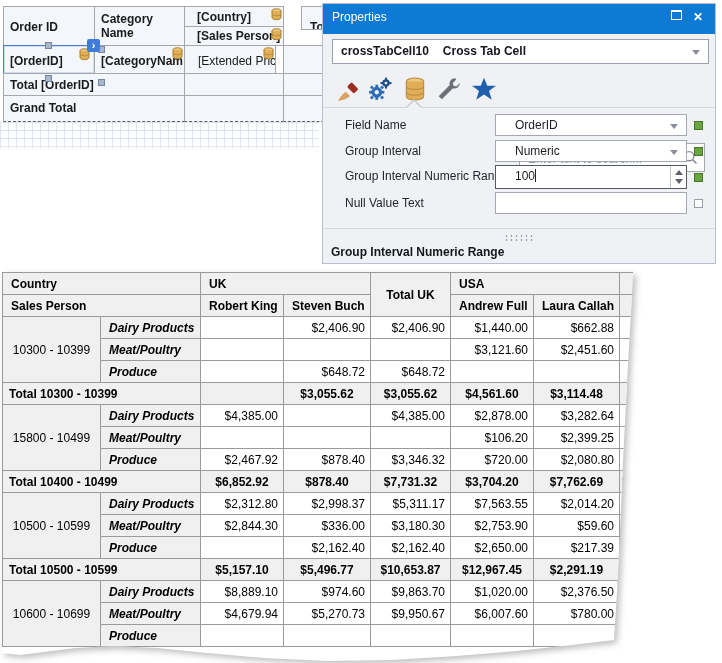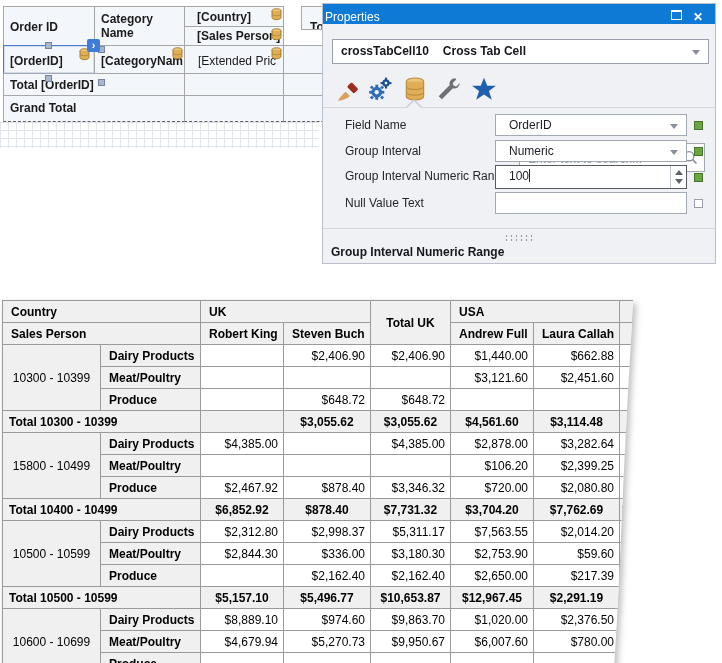--- a/index.html
+++ b/index.html
@@ -32,22 +32,22 @@
     background-image:linear-gradient(to right,#dfe5ef 1px,transparent 1px),
                      linear-gradient(to bottom,#dfe5ef 1px,transparent 1px);
     background-size:8px 8px;background-position:0 0;
   }
   
   #properties{
     position:absolute;left:322px;top:3px;width:394px;height:261px;
     background:#f0f1f5;border:1px solid #b9bfcc;box-sizing:border-box;z-index:10;
   }
   #prop-titlebar{
-    position:absolute;left:0;top:0;right:0;height:20px;background:#0f7ad6;color:#fff;
-    font-size:12px;line-height:26px;padding-left:2px;box-sizing:border-box;
+    position:absolute;left:0;top:0;right:0;height:30px;background:#0f7ad6;color:#fff;
+    font-size:12px;line-height:26px;padding-left:9px;box-sizing:border-box;
   }
   .tb-btn{position:absolute;top:0;width:18px;height:26px;text-align:center;line-height:26px;color:#fff;cursor:pointer;}
   #btn-restore{right:30px;}
   #btn-restore .sq{display:inline-block;width:9px;height:7px;border:1px solid #fff;border-top-width:2px;margin-bottom:1px;}
   #btn-close{right:8px;font-size:12px;font-weight:bold;}
   #prop-combo{
     position:absolute;left:9px;top:35px;width:377px;height:25px;background:#fff;
     border:1px solid #9ba1ac;box-sizing:border-box;font-size:12px;font-weight:bold;color:#14161c;
     line-height:23px;padding-left:8px;cursor:pointer;
   }
@@ -71,55 +71,55 @@
     position:absolute;left:6px;top:1px;width:150px;height:25px;border:none;outline:none;
     font-family:"Liberation Sans",sans-serif;font-size:12px;color:#333;background:transparent;
   }
   #search-box input::placeholder{color:#9aa0a8;}
   #search-icon{position:absolute;right:6px;top:6px;}
   .prop-row{position:absolute;left:0;right:0;height:24px;}
   .prop-label{position:absolute;left:22px;top:4px;font-size:12px;color:#23262c;}
   .prop-editor{
     position:absolute;left:172px;width:192px;height:22px;background:#fff;
     border:1px solid #a3a9b3;box-sizing:border-box;font-size:12px;color:#1b1e24;
-    line-height:20px;padding-left:13px;
+    line-height:20px;padding-left:19px;
   }
   .prop-editor.focused{border:1px solid #55595f;height:24px;}
   .caret-line{display:inline-block;width:1px;height:13px;background:#222;vertical-align:-2px;}
   .spin-btns{position:absolute;right:0;top:0;bottom:0;width:15px;border-left:1px solid #c0c4cc;}
   .spin-up,.spin-dn{position:absolute;left:4px;width:0;height:0;cursor:pointer;
     border-left:4px solid transparent;border-right:4px solid transparent;}
   .spin-up{top:4px;border-bottom:5px solid #5e636b;}
   .spin-dn{bottom:4px;border-top:5px solid #5e636b;}
   .marker{position:absolute;left:371px;top:7px;width:9px;height:9px;box-sizing:border-box;
     background:#fff;border:1px solid #9aa0ab;}
   .marker.set{background:#6aa63f;border:1px solid #47752b;}
   #prop-divider{position:absolute;left:0;top:224px;right:0;border-top:1px solid #d3d6dd;}
   #prop-grip{position:absolute;left:181px;top:230px;width:30px;height:7px;
     background-image:radial-gradient(#9aa0ab 1px, transparent 1.2px);background-size:5px 4px;cursor:row-resize;}
   #prop-section-header{position:absolute;left:8px;top:241px;font-size:12px;font-weight:bold;color:#15171c;}
   
   #preview-wrap{position:absolute;left:2px;top:272px;width:642px;height:322px;
-    filter:drop-shadow(3px 3px 3px rgba(40,40,40,.30));margin-top:28px;}
+    filter:drop-shadow(3px 3px 3px rgba(40,40,40,.30));}
   #preview-clip{
     width:642px;height:391px;
     clip-path:polygon(0 0,631px 0,629px 40px,625px 110px,621px 190px,618px 260px,615px 320px,612px 368px,
       570px 373px,515px 379px,455px 384px,390px 388px,325px 389px,262px 386px,205px 381px,155px 376px,
       112px 374px,74px 376px,42px 380px,18px 383px,0 381px);
     background:#fff;
   }
   #preview-table{border-collapse:collapse;table-layout:fixed;font-size:12px;color:#000;}
   #preview-table td,#preview-table th{
     border:1px solid #9a9a9a;padding:0 5px;height:22px;overflow:hidden;white-space:nowrap;
     font-weight:normal;box-sizing:border-box;
   }
   #preview-table .h{background:#f0f0f0;font-weight:bold;text-align:left;padding-left:8px;}
   #preview-table .hc{text-align:center;padding-left:5px;}
   #preview-table .rg{background:#f0f0f0;font-weight:normal;text-align:center;}
-  #preview-table .cat{background:#f0f0f0;font-weight:bold;text-align:left;padding-left:8px;}
+  #preview-table .cat{background:#f0f0f0;font-weight:bold;text-align:left;padding-left:8px;font-style:italic;}
   #preview-table .num{text-align:right;}
   #preview-table .tot{background:#f0f0f0;font-weight:bold;text-align:center;}
   #preview-table .totlab{text-align:left;padding-left:6px;}
   #preview-table .frag{text-align:left;padding-left:2px;}
 </style>
 </head>
 <body>
 
 <div id="designer">
   <div class="dcell" style="left:0;top:0;width:92px;height:40px;">
@@ -157,21 +157,21 @@
       </svg>
   </div>
   <div class="dcell" style="left:91px;top:39px;width:91px;height:29px;">
     <span class="txt" style="top:8px;">[CategoryNam</span>
     <svg class="db-icon" width="11" height="13" viewBox="0 0 11 13">
         <ellipse cx="5.5" cy="3" rx="4.5" ry="2.2" fill="#ecc87e" stroke="#a87f2f"></ellipse>
         <path d="M1 3v6.5c0 1.2 2 2.2 4.5 2.2s4.5-1 4.5-2.2V3" fill="#dfae57" stroke="#a87f2f"></path>
         <path d="M1 6.2c.9 1 2.6 1.5 4.5 1.5s3.6-.5 4.5-1.5" fill="none" stroke="#a87f2f" stroke-width=".7"></path>
       </svg>
   </div>
-  <div class="dcell" style="left:181px;top:39px;width:100px;height:29px;">
+  <div class="dcell" style="left:181px;top:39px;width:92px;height:29px;">
     <span class="txt" style="left:13px;top:8px;font-weight:normal;">[Extended Pric</span>
     <svg class="db-icon" width="11" height="13" viewBox="0 0 11 13">
         <ellipse cx="5.5" cy="3" rx="4.5" ry="2.2" fill="#ecc87e" stroke="#a87f2f"></ellipse>
         <path d="M1 3v6.5c0 1.2 2 2.2 4.5 2.2s4.5-1 4.5-2.2V3" fill="#dfae57" stroke="#a87f2f"></path>
         <path d="M1 6.2c.9 1 2.6 1.5 4.5 1.5s3.6-.5 4.5-1.5" fill="none" stroke="#a87f2f" stroke-width=".7"></path>
       </svg>
   </div>
   <div class="dcell" style="left:280px;top:39px;width:46px;height:29px;"></div>
 
   <div class="dcell" style="left:0;top:67px;width:182px;height:23px;">

